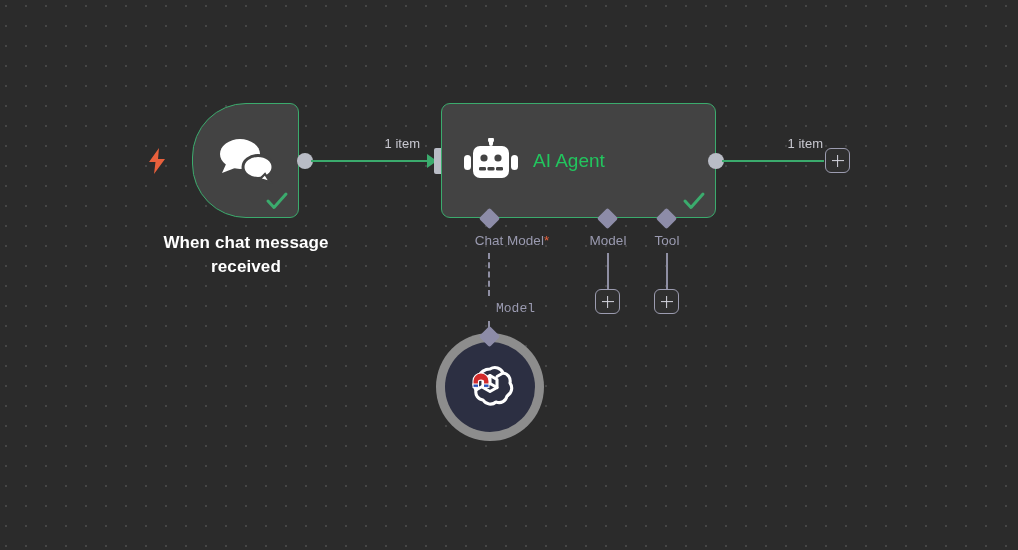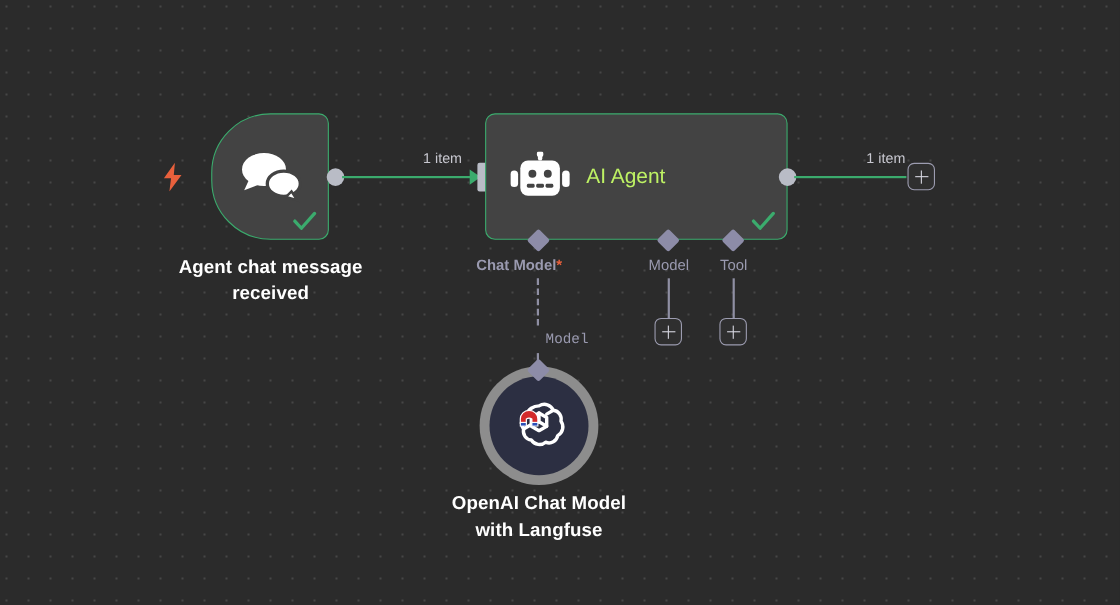--- a/index.html
+++ b/index.html
@@ -95,21 +95,21 @@
     top: 50%;
     transform: translateY(-50%);
     width: 54px;
     height: 46px;
   }
   #agent-title {
     position: absolute;
     left: 91px;
     top: 50%;
     transform: translateY(-50%);
-    color: #bef264;
+    color: #22c55e;
     font-size: 19px;
     font-weight: normal;
     white-space: nowrap;
     user-select: none;
   }
 
   .check-icon {
     position: absolute;
     right: 8px;
     bottom: 3px;
@@ -241,21 +241,21 @@
         </g>
       </svg>
     </div>
     <div class="check-icon">
       <svg viewBox="0 0 26 26" width="26" height="26">
         <path d="M4 13 L10 19.5 L22 6" fill="none" stroke="#3bab6d" stroke-width="3" stroke-linecap="round" stroke-linejoin="round"></path>
       </svg>
     </div>
   </div>
 
-  <div class="node-label" style="left:151px; top:231px; width:190px;">Agent chat message
+  <div class="node-label" style="left:151px; top:231px; width:190px;">When chat message
 received</div>
 
   <div class="out-dot" style="left:297px; top:153px;"></div>
 
   <div class="edge-line-h" style="left:311px; top:159.5px; width:118px;"></div>
   <div class="arrow-head" style="left:427px; top:153.5px;"></div>
   <div class="edge-label" style="left:330px; top:137px; width:90px;">1 item</div>
 
   <div class="in-rect" style="left:434px; top:148px;"></div>
 
@@ -286,21 +286,21 @@
     </div>
   </div>
 
   <div class="out-dot" style="left:708px; top:153px;"></div>
 
   <div class="edge-line-h" style="left:722px; top:159.5px; width:102px;"></div>
   <div class="edge-label" style="left:733px; top:137px; width:90px;">1 item</div>
   <div class="plus-btn" style="left:825px; top:148px;"></div>
 
   <div class="diamond" style="left:482px; top:211px;"></div>
-  <div class="port-label" style="left:412px; top:234px; width:120px;font-weight:bold;">
+  <div class="port-label" style="left:452px; top:234px; width:120px;">
     <span>Chat Model</span><span style="color:#e8603c;">*</span>
   </div>
 
   <div class="diamond" style="left:600px; top:211px;"></div>
   <div class="port-label" style="left:548px; top:234px; width:120px;">Model</div>
 
   <div class="diamond" style="left:659px; top:211px;"></div>
   <div class="port-label" style="left:607px; top:234px; width:120px;text-align:center;">Tool</div>
 
   <div class="edge-line-v" style="left:606.5px; top:253px; height:38px;"></div>
@@ -340,16 +340,14 @@
       <div class="abs" style="left:25px; top:26px; width:22px; height:20px;">
         <svg viewBox="0 0 22 20" width="22" height="20">
           <path d="M3 13 A8 8 0 0 1 19 13 L19 17 L13.5 17 L13.5 13 A4.5 4.5 0 0 0 8.5 13 L8.5 17 L3 17 Z" fill="#d32b2b" stroke="#ffffff" stroke-width="1.1"></path>
           <rect x="3" y="16" width="5.5" height="3.4" fill="#2b4fb8" stroke="#ffffff" stroke-width="1"></rect>
           <rect x="13.5" y="16" width="5.5" height="3.4" fill="#2b4fb8" stroke="#ffffff" stroke-width="1"></rect>
         </svg>
       </div>
     </div>
   </div>
 
-  <div class="node-label" style="left:385px; top:446px; width:210px;">OpenAI Chat Model
-with Langfuse</div>
 
 </div>
 
 </body></html>

